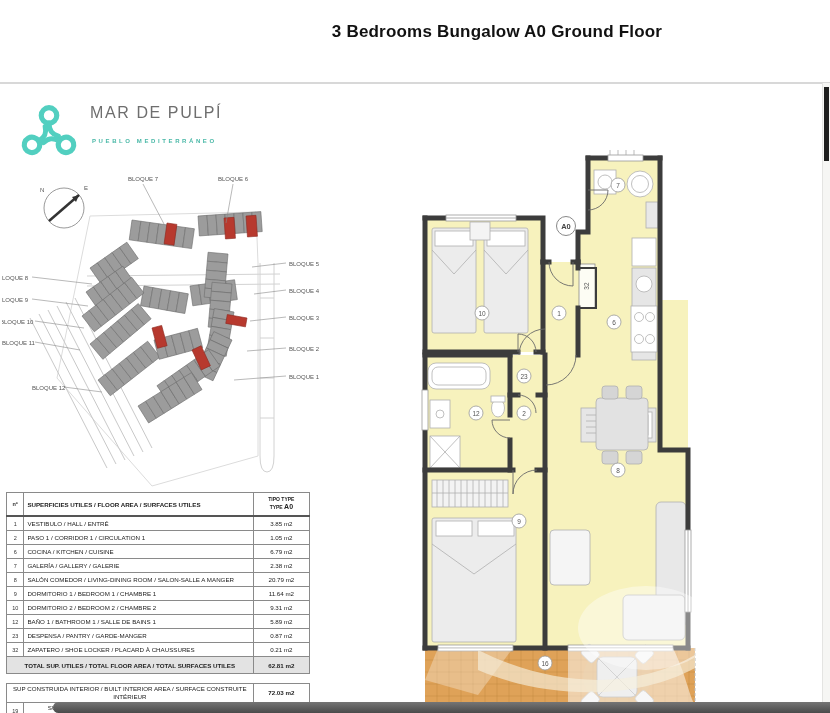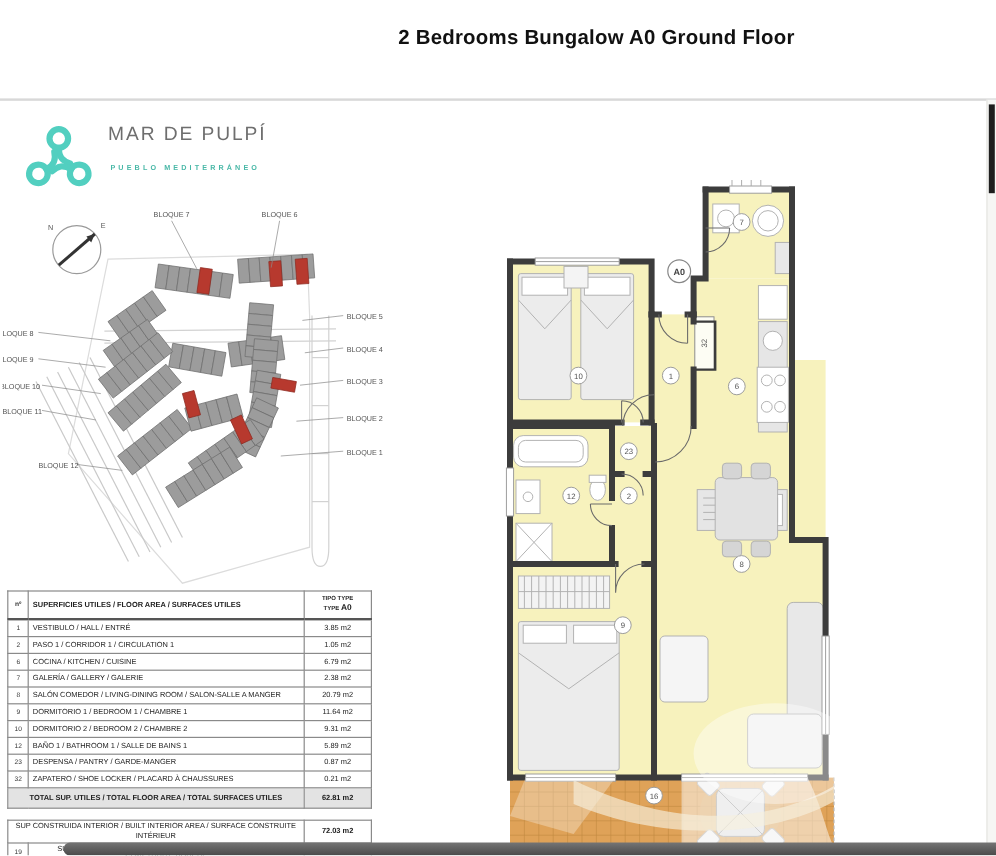--- a/index.html
+++ b/index.html
@@ -44,21 +44,21 @@
               background:linear-gradient(#757575,#4a4a4a);border-radius:9px 0 0 9px;}
   svg text{font-family:"Liberation Sans", sans-serif;}
   .blk{font-size:6px;fill:#555;}
   .badge{font-size:6.5px;fill:#555;}
 </style>
 </head>
 <body>
 
 <div id="stage">
 
-  <div class="doc-title">2 Bedrooms Bungalow A0 Ground Floor</div>
+  <div class="doc-title">3 Bedrooms Bungalow A0 Ground Floor</div>
   <div class="divider"></div>
 
   <div class="logo">
     <svg width="62" height="62" viewBox="0 0 60 60">
       <g stroke="#52cfc0" fill="none" stroke-width="5" stroke-linecap="round">
         <g transform="rotate(0,30,32)">
             <circle cx="30" cy="13" r="7.5"></circle>
             <path d="M30,20.5 C30,28 33,31 39,33"></path>
           </g>
         <g transform="rotate(120,30,32)">

